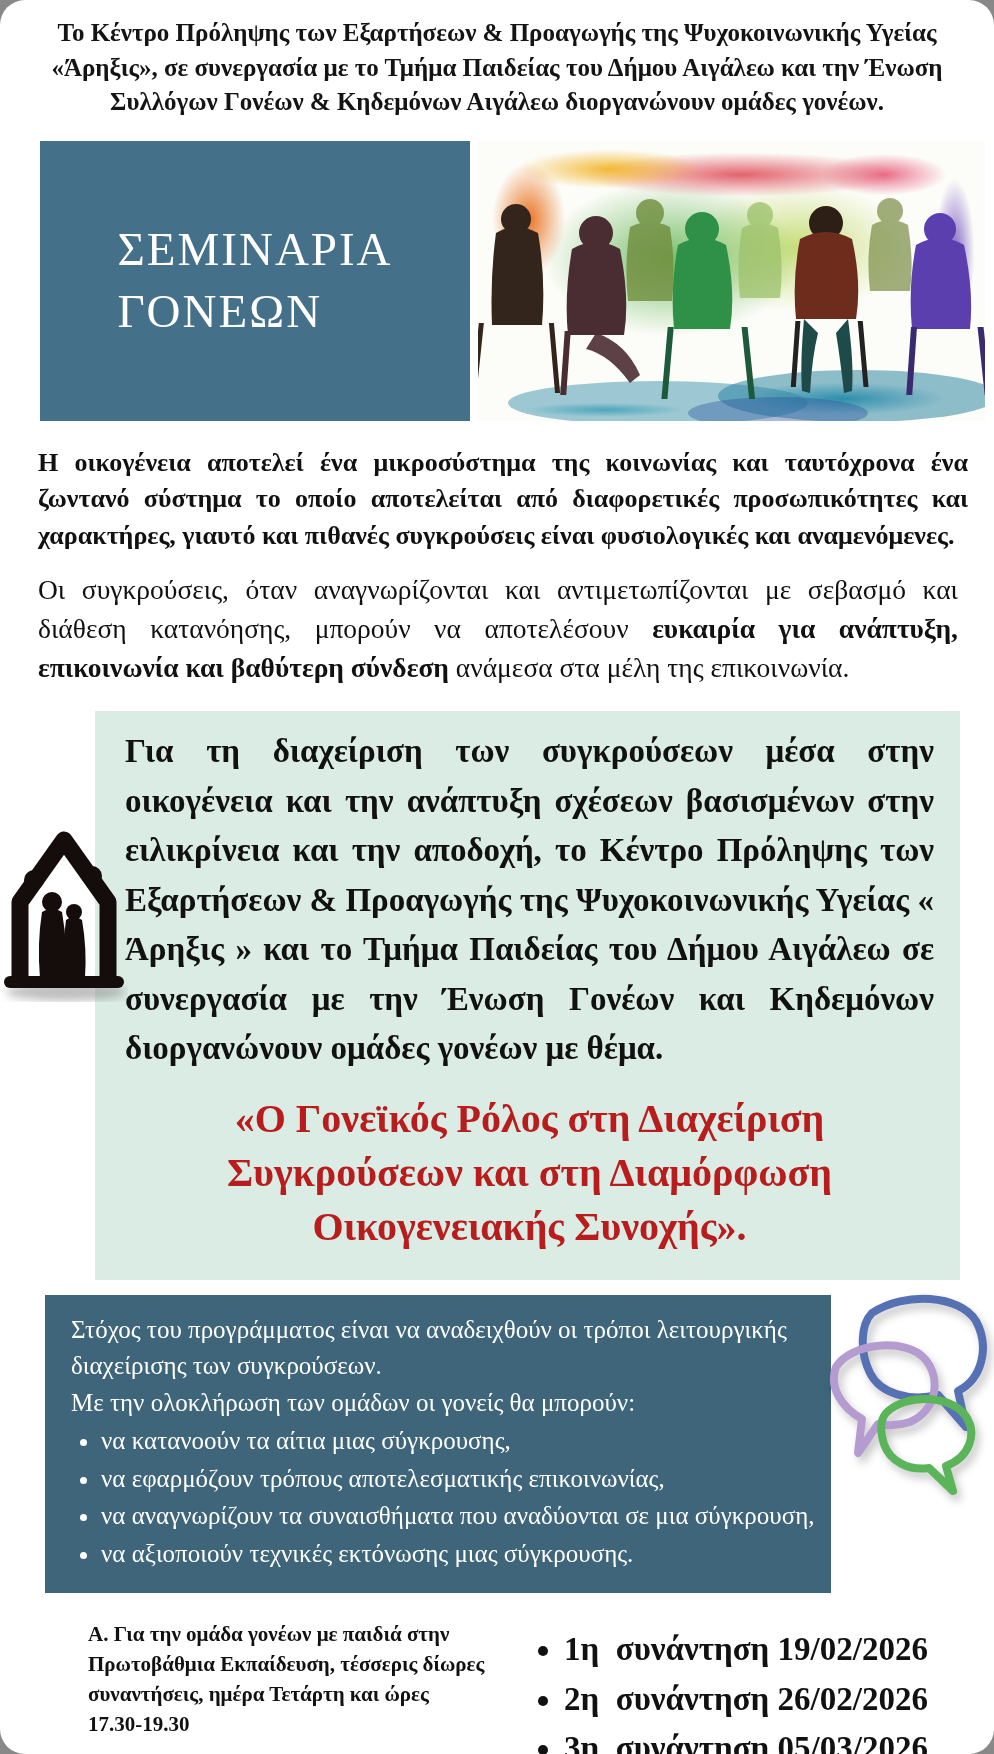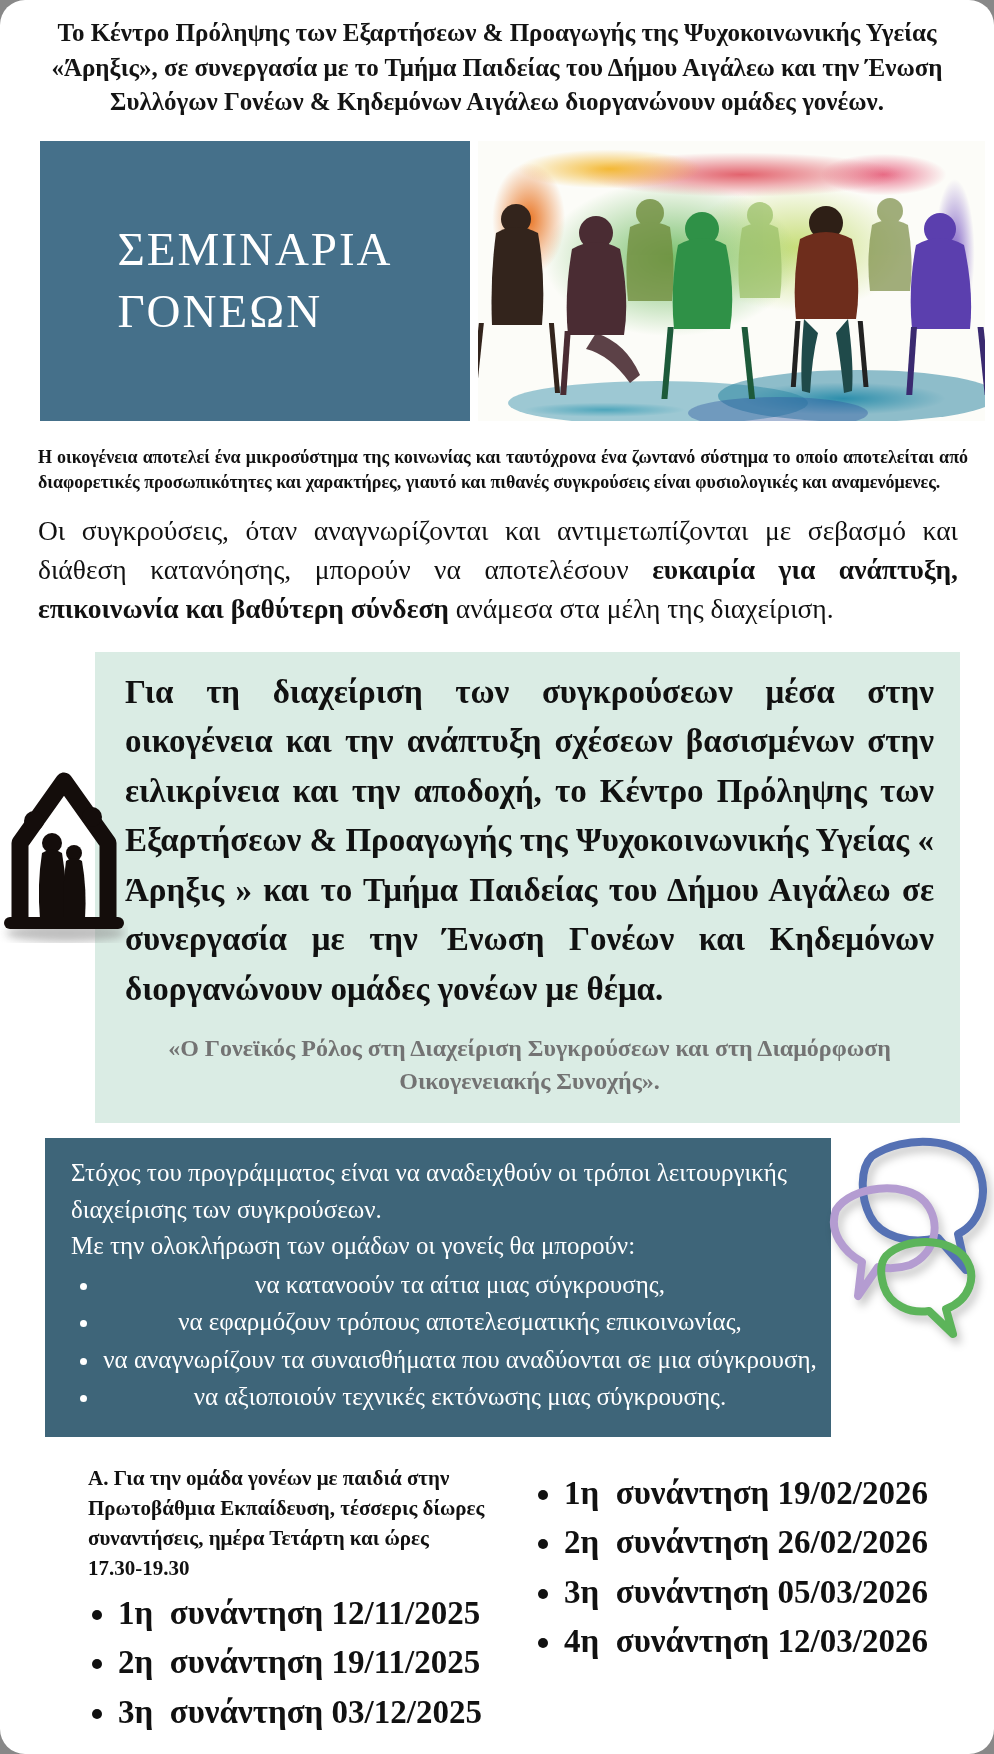--- a/index.html
+++ b/index.html
@@ -29,41 +29,41 @@
       radial-gradient(closest-side at 80% 12%, rgba(228,75,110,.8), rgba(228,75,110,0) 62%),
       radial-gradient(closest-side at 38% 42%, rgba(85,175,70,.8), rgba(85,175,70,0) 66%),
       radial-gradient(closest-side at 63% 38%, rgba(182,212,80,.75), rgba(182,212,80,0) 60%),
       radial-gradient(closest-side at 94% 40%, rgba(108,72,190,.85), rgba(108,72,190,0) 66%),
       radial-gradient(closest-side at 72% 92%, rgba(38,150,182,.9), rgba(38,150,182,0) 72%),
       radial-gradient(closest-side at 25% 96%, rgba(58,168,190,.75), rgba(58,168,190,0) 64%),
       #fcfcf8;
   }
   .banner-image svg{position:absolute;inset:0;}
   
-  .p1{margin:24px 26px 0 38px;font-weight:bold;font-size:18px;line-height:1.42;text-align:justify;}
+  .p1{margin:24px 26px 0 38px;font-weight:bold;font-size:26px;line-height:1.42;text-align:justify;}
   .p2{margin:15px 36px 0 38px;font-weight:normal;font-size:27.5px;line-height:1.42;text-align:justify;}
   
   .highlight-box{
     position:relative;margin:24px 34px 0 95px;background:#daece4;
     padding:16px 26px 26px 30px;box-sizing:border-box;
   }
   .highlight-box .hb-text{margin:0;font-weight:bold;font-size:33px;line-height:1.5;text-align:justify;}
   .theme-title{
-    margin-top:18px;text-align:center;color:#737373;font-weight:bold;
-    font-size:24px;line-height:1.35;white-space:pre-wrap;
+    margin-top:18px;text-align:center;color:#b91c1c;font-weight:bold;
+    font-size:40px;line-height:1.35;white-space:pre-wrap;
   }
   .family-icon{position:absolute;left:-95px;top:95px;width:128px;height:196px;}
   
   .goals-box{
     position:relative;margin:15px 7px 0 45px;width:786px;box-sizing:border-box;
     background:#3e6579;color:#fff;padding:17px 12px 20px 26px;
     font-size:25px;line-height:1.46;
   }
   .goals-box .g-line{margin:0;}
-  .goals-box ul{margin:2px 0 0;padding-left:30px;list-style:disc;text-align:center;}
+  .goals-box ul{margin:2px 0 0;padding-left:30px;list-style:disc;}
   .goals-box li{margin:1px 0;}
   .bubbles{position:absolute;left:765px;top:-10px;width:200px;height:215px;
     filter:drop-shadow(4px 6px 4px rgba(0,0,0,.22));}
   
   .groups-row{display:flex;margin:26px 0 0 88px;gap:48px;}
   .group{width:398px;}
   .group-b{width:420px;}
   .group-heading{font-weight:bold;font-size:21px;line-height:1.43;}
   .group ul{margin:6px 0 0;padding-left:30px;list-style:disc;}
   .group li{font-weight:bold;font-size:33px;line-height:1.5;white-space:pre-wrap;}
@@ -132,21 +132,21 @@
           <path d="M438,104 q24,-14 48,0 q10,46 6,84 l-58,0 q-4,-42 4,-84z"></path>
           <rect x="446" y="186" width="6" height="68" fill="#3a2a70" transform="skewX(-4)"></rect>
           <rect x="480" y="186" width="6" height="68" fill="#3a2a70" transform="skewX(6)"></rect>
         </g>
       </svg>
     </div>
   </div>
 
   <p class="p1">Η οικογένεια αποτελεί ένα μικροσύστημα της κοινωνίας και ταυτόχρονα ένα ζωντανό σύστημα το οποίο αποτελείται από διαφορετικές προσωπικότητες και χαρακτήρες, γιαυτό και πιθανές συγκρούσεις είναι φυσιολογικές και αναμενόμενες.</p>
 
-  <p class="p2"><span>Οι συγκρούσεις, όταν αναγνωρίζονται και αντιμετωπίζονται με σεβασμό και διάθεση κατανόησης, μπορούν να αποτελέσουν </span><b>ευκαιρία για ανάπτυξη, επικοινωνία και βαθύτερη σύνδεση</b><span> ανάμεσα στα μέλη της διαχείριση.</span></p>
+  <p class="p2"><span>Οι συγκρούσεις, όταν αναγνωρίζονται και αντιμετωπίζονται με σεβασμό και διάθεση κατανόησης, μπορούν να αποτελέσουν </span><b>ευκαιρία για ανάπτυξη, επικοινωνία και βαθύτερη σύνδεση</b><span> ανάμεσα στα μέλη της επικοινωνία.</span></p>
 
   <div class="highlight-box">
     <p class="hb-text">Για τη διαχείριση  των συγκρούσεων μέσα στην οικογένεια και την ανάπτυξη σχέσεων βασισμένων στην ειλικρίνεια και την αποδοχή, το Κέντρο Πρόληψης των Εξαρτήσεων &amp; Προαγωγής της Ψυχοκοινωνικής Υγείας « Άρηξις » και το Τμήμα Παιδείας του Δήμου Αιγάλεω σε συνεργασία με την Ένωση Γονέων και Κηδεμόνων διοργανώνουν ομάδες γονέων με θέμα.</p>
     <div class="theme-title">«Ο Γονεϊκός Ρόλος στη Διαχείριση Συγκρούσεων και στη Διαμόρφωση  Οικογενειακής Συνοχής».</div>
 
     <svg class="family-icon" viewBox="0 0 128 196">
       <defs>
         <filter id="soft" x="-40%" y="-40%" width="180%" height="180%">
           <feGaussianBlur stdDeviation="4"></feGaussianBlur>
         </filter>

